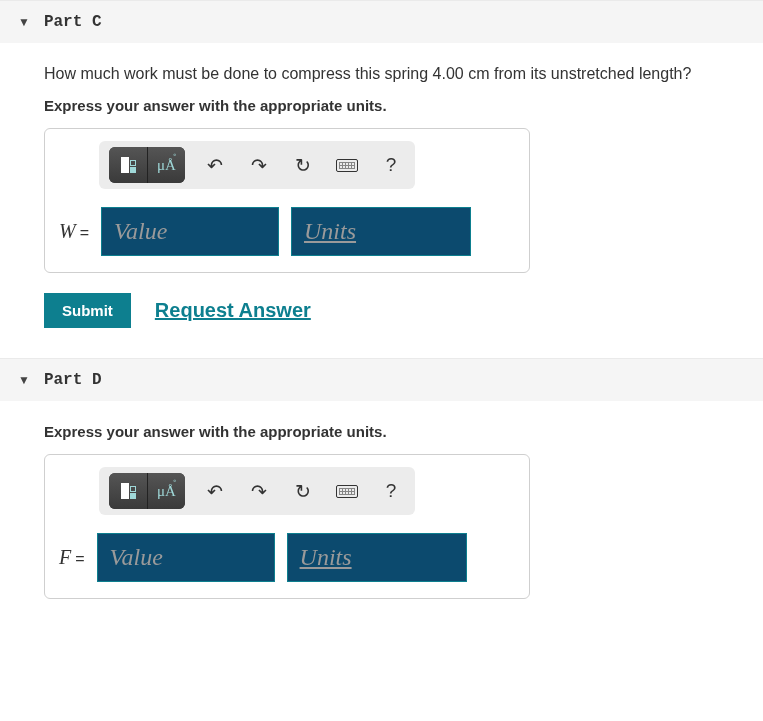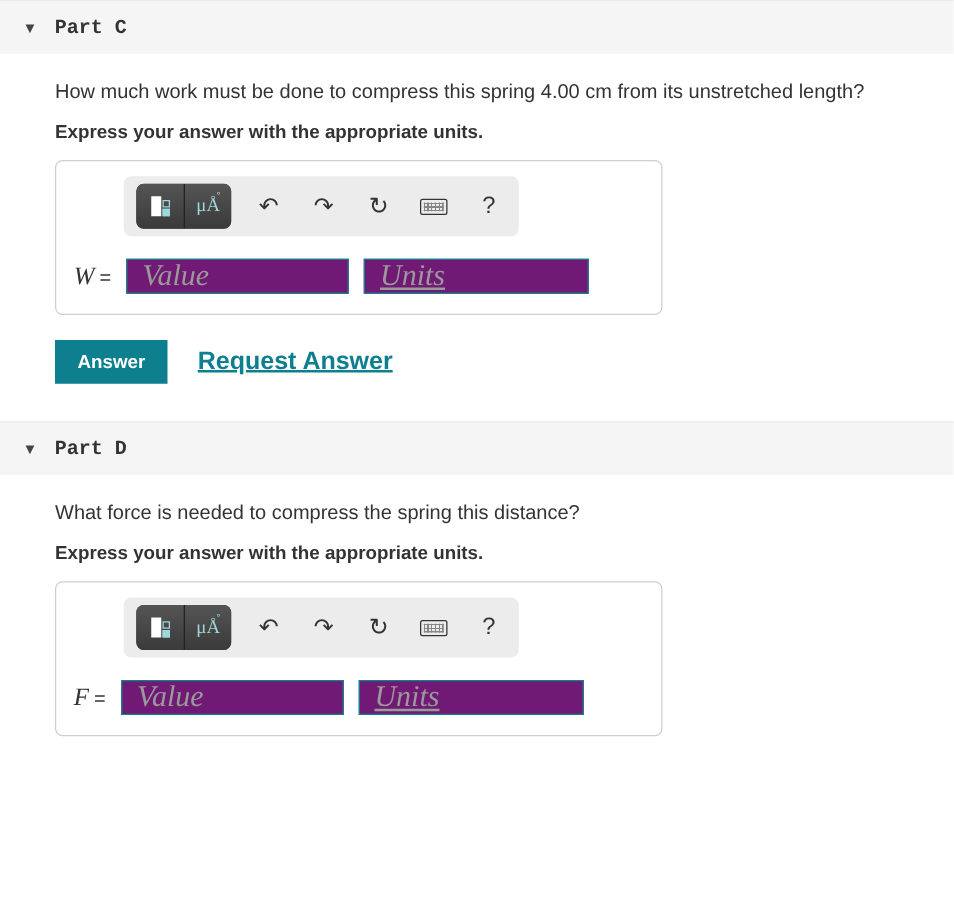--- a/index.html
+++ b/index.html
@@ -135,29 +135,29 @@
   }
   .var-label {
     font-family: "Times New Roman", serif;
     font-style: italic;
     font-size: 20px;
     white-space: nowrap;
   }
   .eq { font-style: normal; font-family: Arial; font-size:16px; margin-left:4px;}
   .field {
     border: 1px solid #0d7f8f;
-    height: 28px;
+    height: 49px;
     display: flex;
     align-items: center;
     padding: 0 12px;
     font-family: "Times New Roman", serif;
     font-style: italic;
     font-size: 24px;
     color: #9a9a9a;
-    background: #701a75;
+    background: #0c4a6e;
   }
   .field.value { width: 178px; }
   .field.units { width: 180px; text-decoration: underline; }
   .submit-row {
     margin-top: 20px;
     display: flex;
     align-items: center;
     gap: 24px;
   }
   .submit-btn {
@@ -222,31 +222,30 @@
     </div>
 
     <div class="input-row">
       <span class="var-label"><span>W</span><span class="eq">=</span></span>
       <div class="field value">Value</div>
       <div class="field units">Units</div>
     </div>
   </div>
 
   <div class="submit-row">
-    <button class="submit-btn">Answer</button>
+    <button class="submit-btn">Submit</button>
     <span class="request-link">Request Answer</span>
   </div>
 </div>
 
 <div class="part-header">
   <span class="arrow">▼</span>
   <span class="title">Part D</span>
 </div>
 <div class="part-body">
-  <div class="question">What force is needed to compress the spring this distance?</div>
   <div class="instruction">Express your answer with the appropriate units.</div>
 
   <div class="answer-box">
     <div class="toolbar">
       <div class="tool-dark-group">
         <div class="tool-dark-btn">
           <span class="frac-icon">
             <span class="big"></span>
             <span class="col">
                 <span class="sm"></span>

